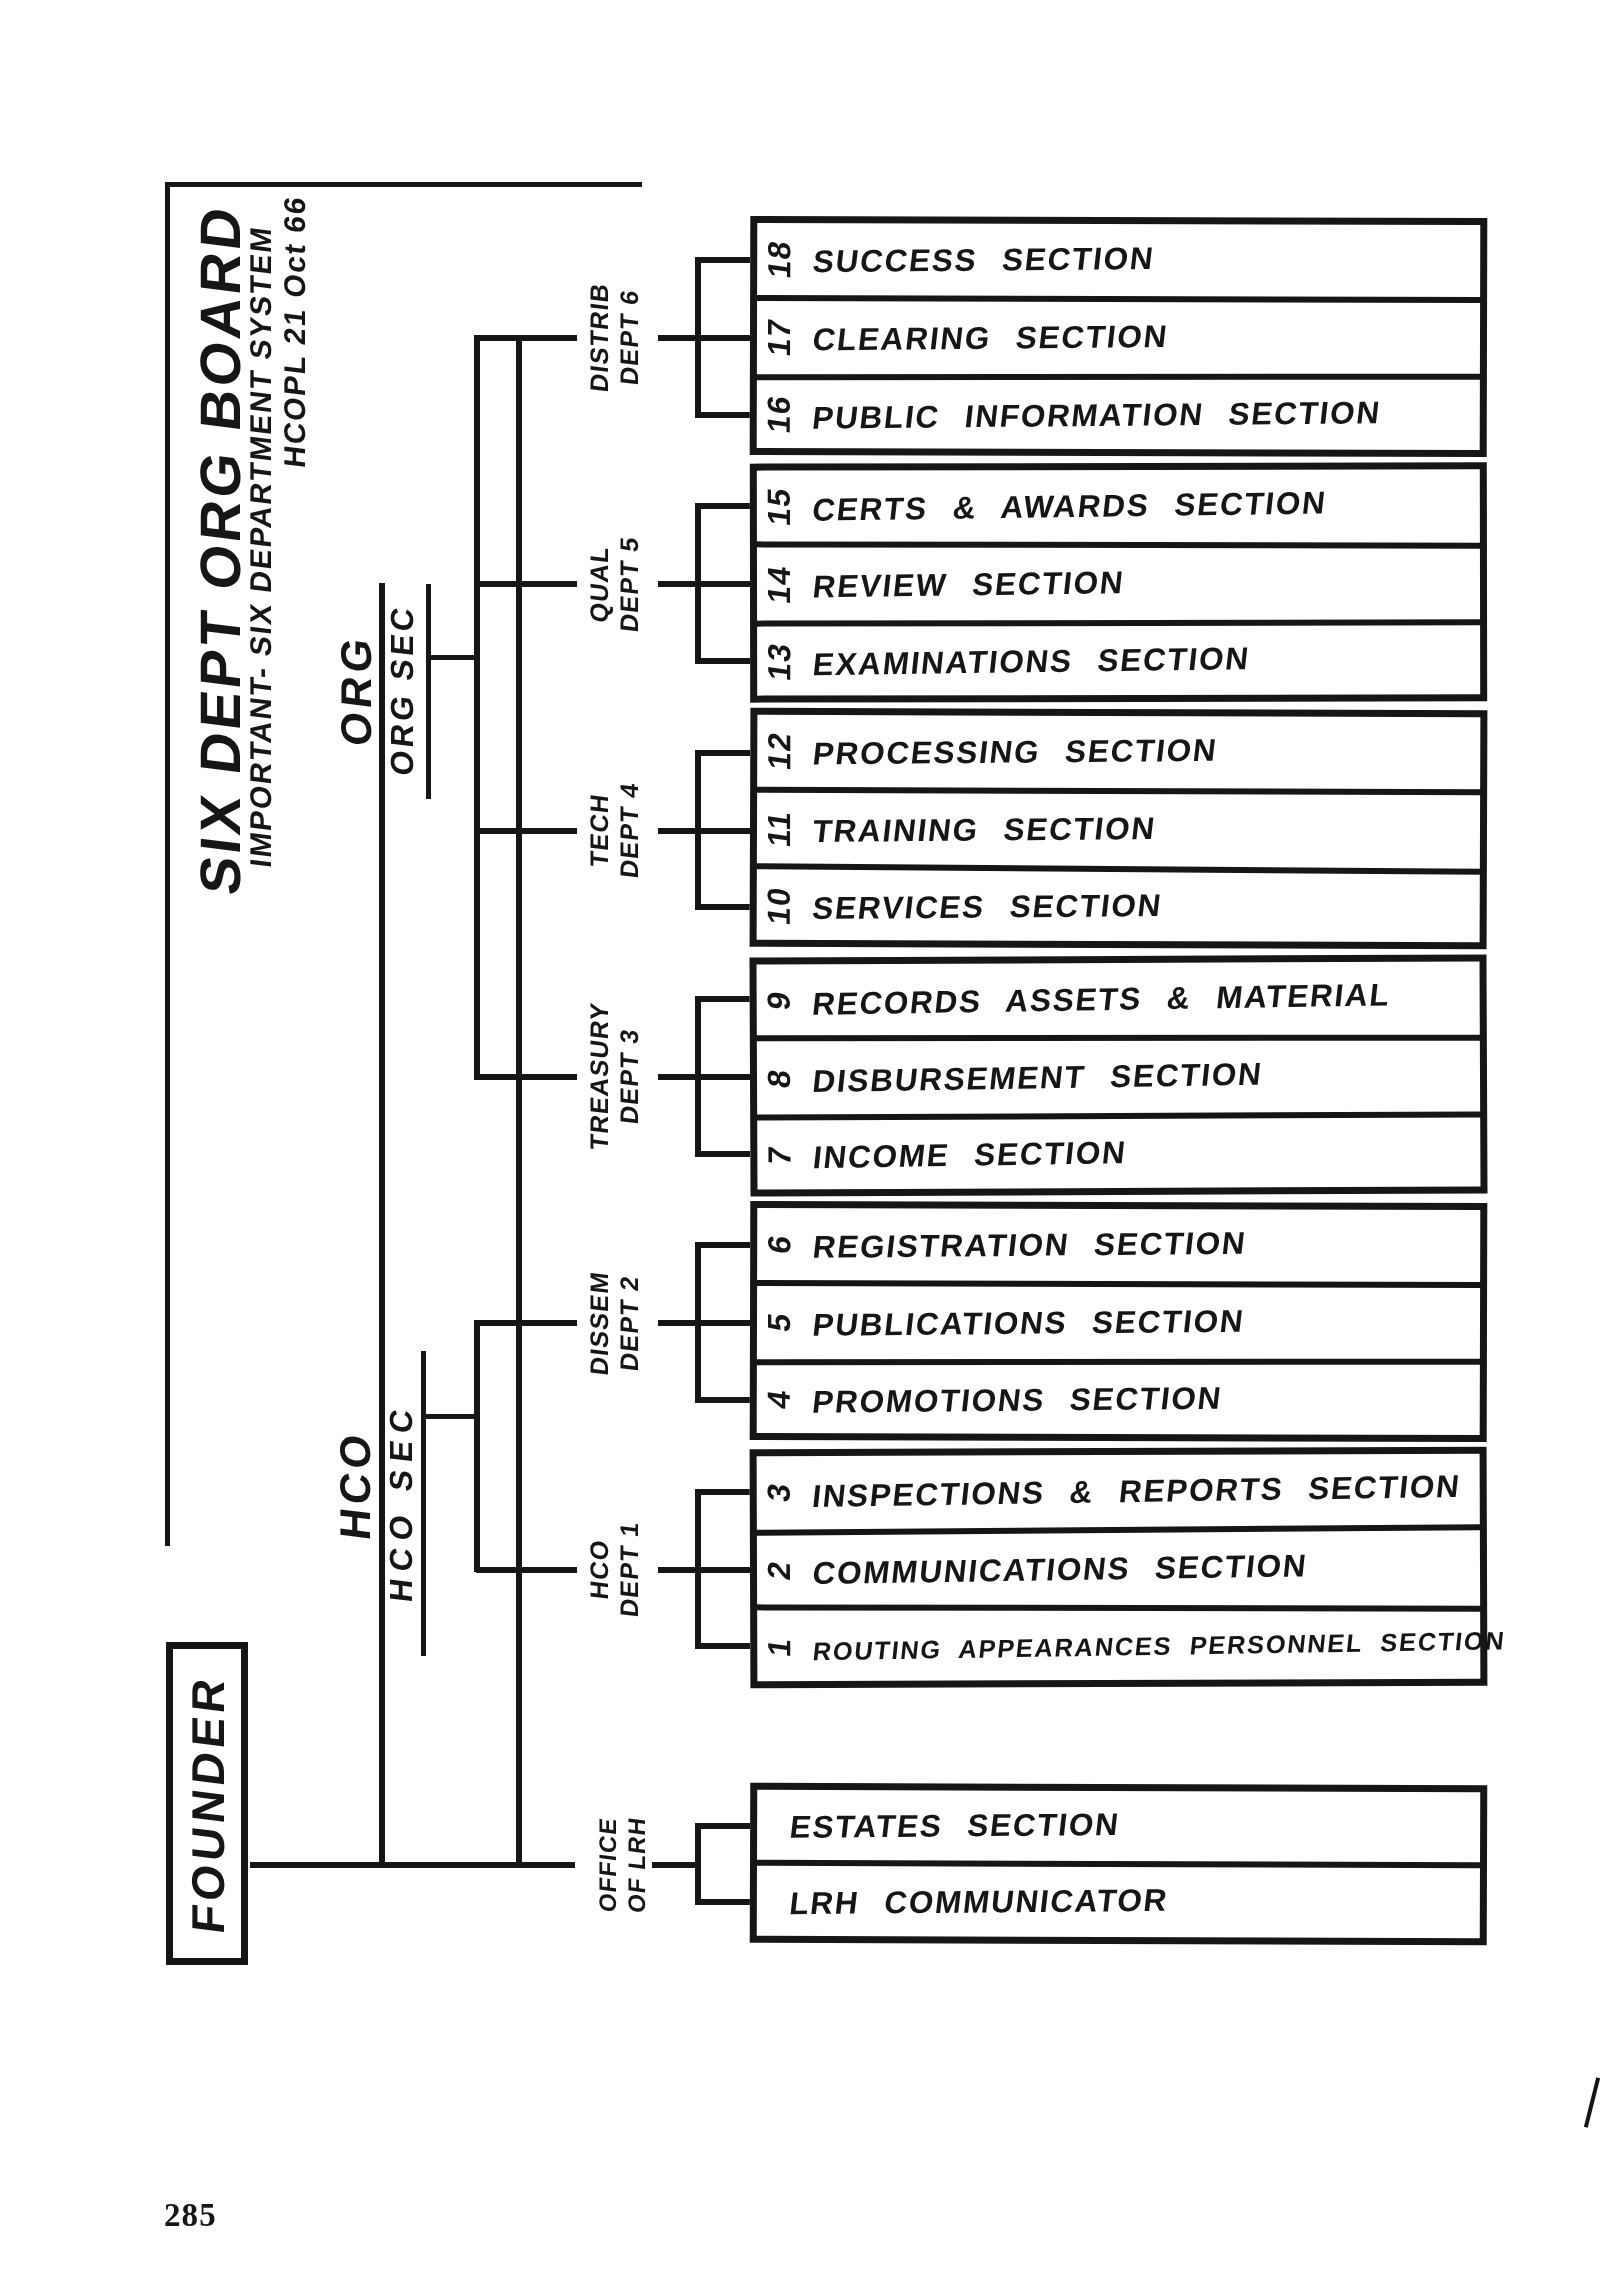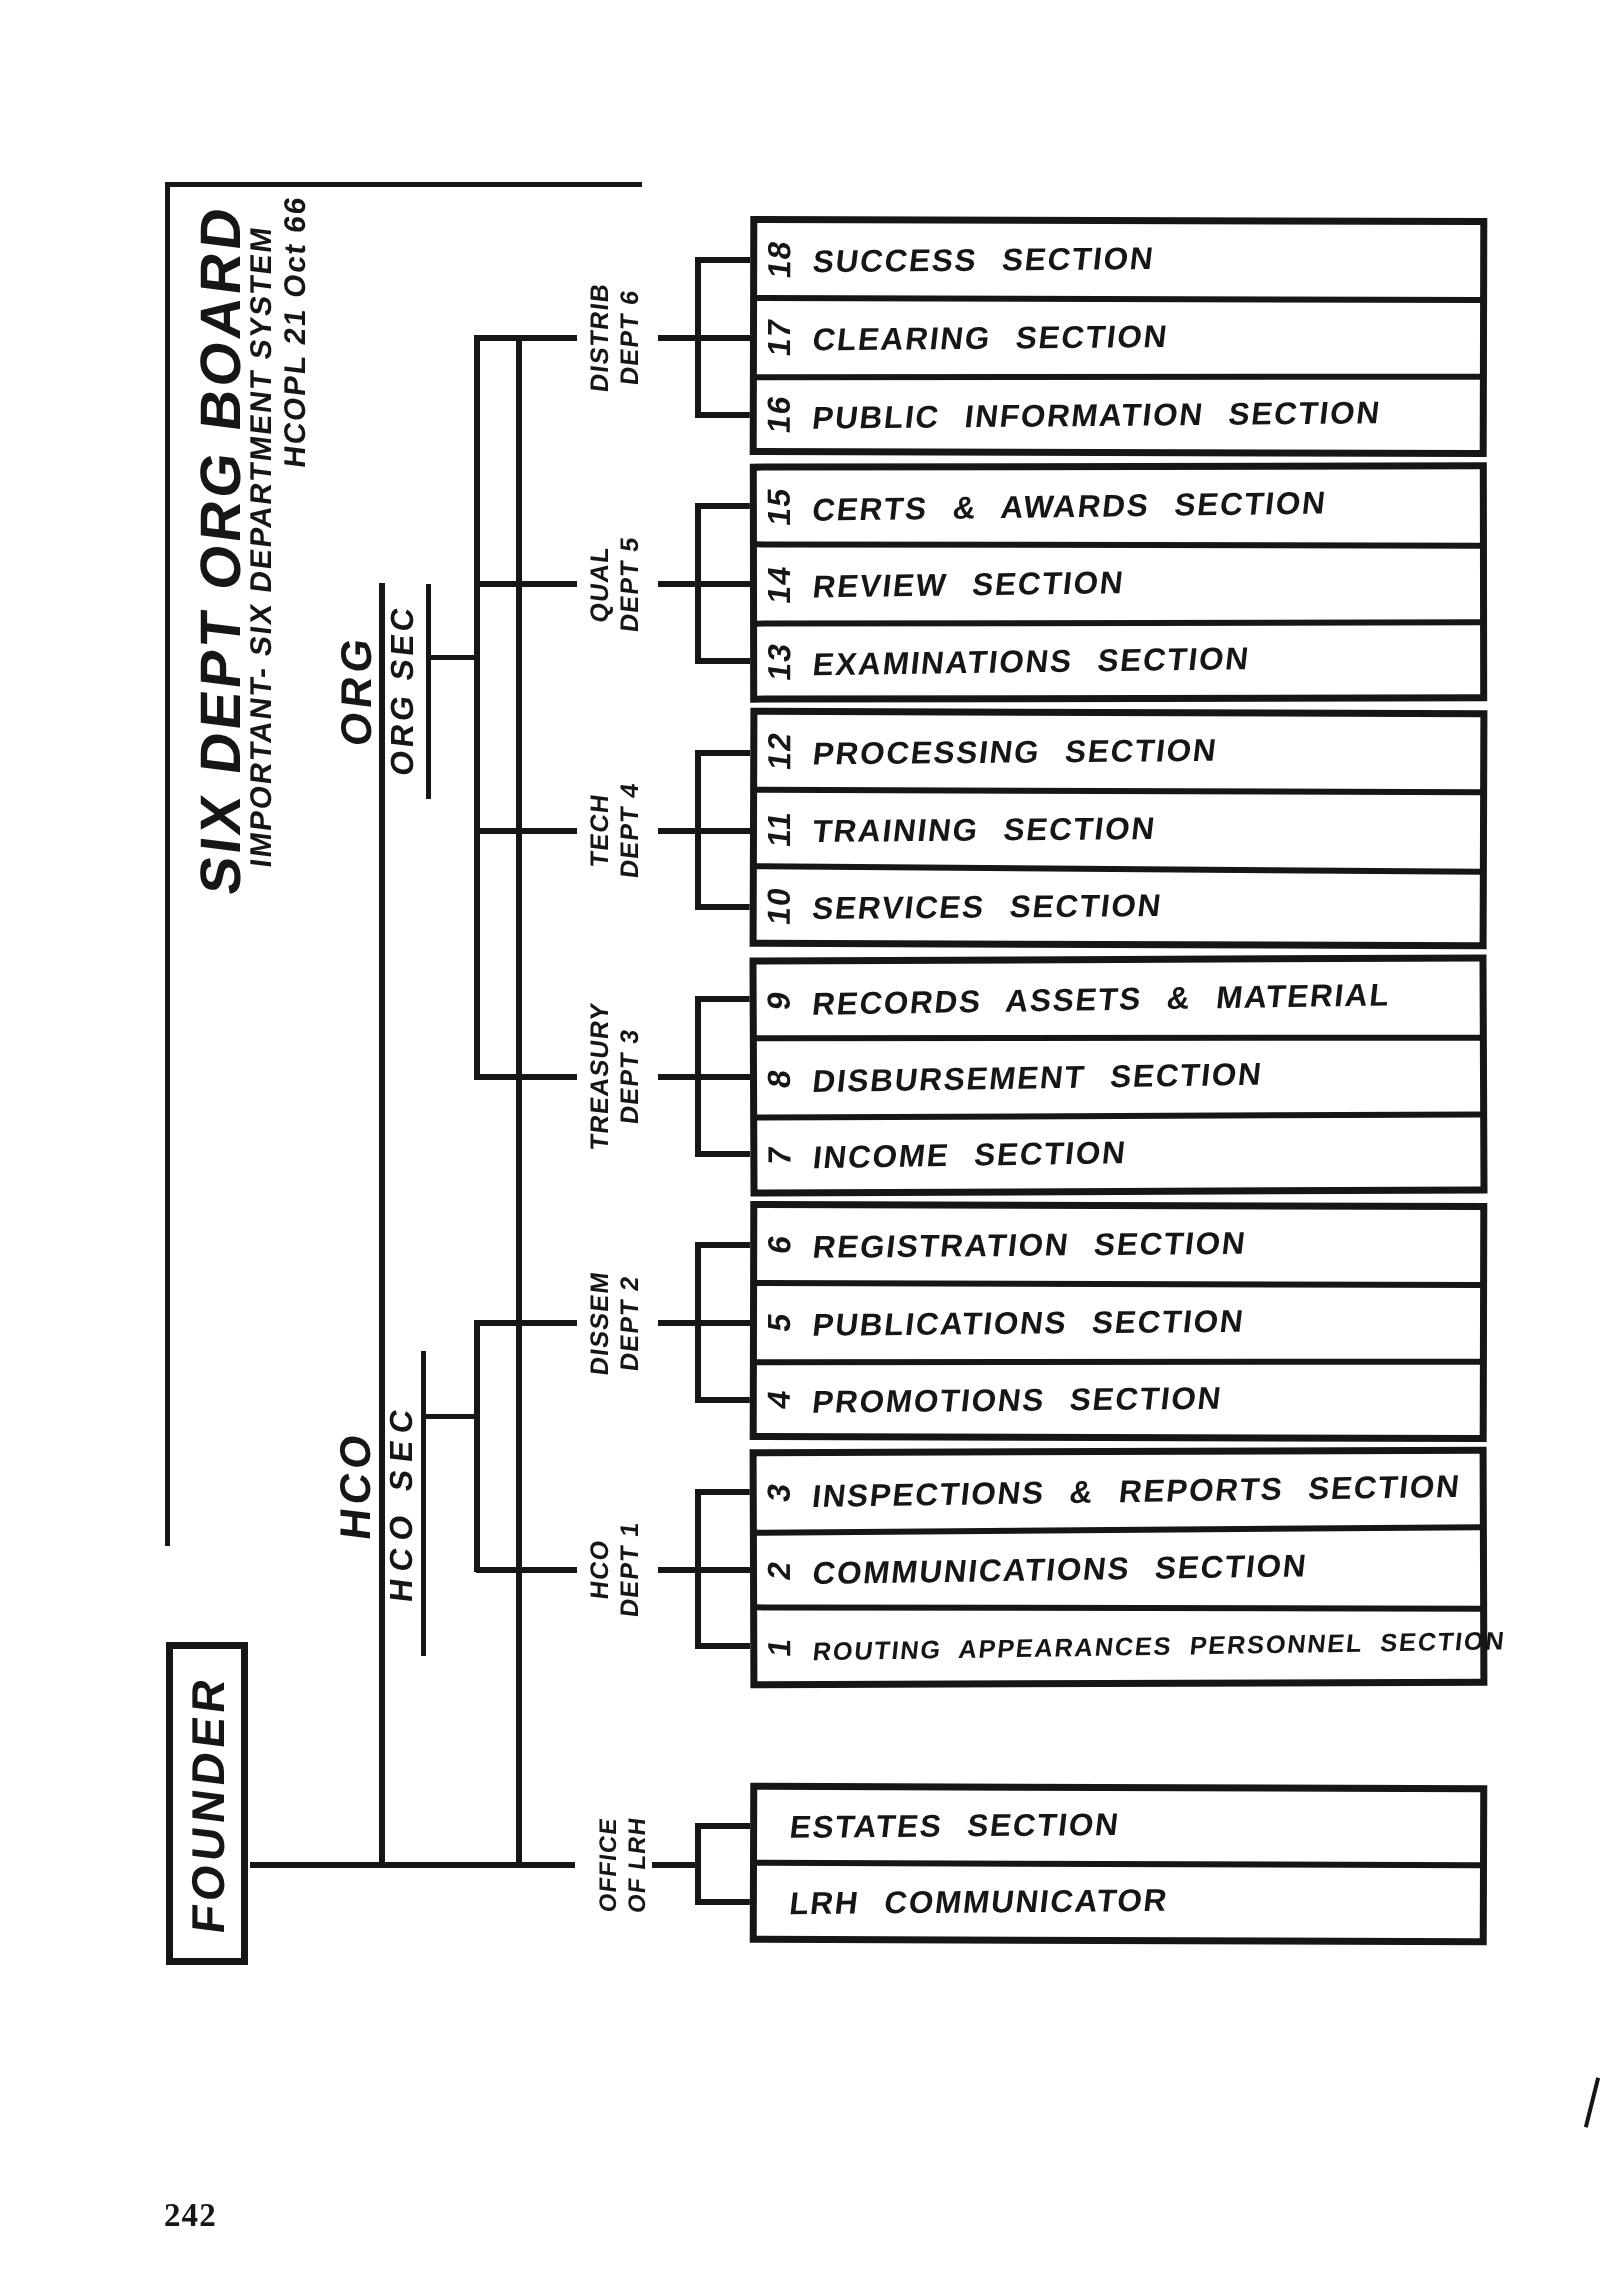--- a/index.html
+++ b/index.html
@@ -269,18 +269,18 @@
   <div class="group" style="top:1784px;height:146px;transform:rotate(0.2deg);">
     <div class="gdiv" style="top:70px;"></div>
     <div class="cell" style="top:0;height:70px;">
         <span class="slabel" style="margin-left:33px;">ESTATES SECTION</span>
       </div>
     <div class="cell" style="top:76px;height:70px;">
         <span class="slabel" style="margin-left:33px;">LRH COMMUNICATOR</span>
       </div>
   </div>
 
-  <div class="pagenum" style="left:164px;top:2197px;"><span>242</span></div>
+  <div class="pagenum" style="left:164px;top:2197px;"><span>285</span></div>
 
   <div class="v" style="left:1590px;top:2077px;width:4.4px;height:51px;transform:rotate(14deg);"></div>
 
 </div>
 
 
 </body></html>

